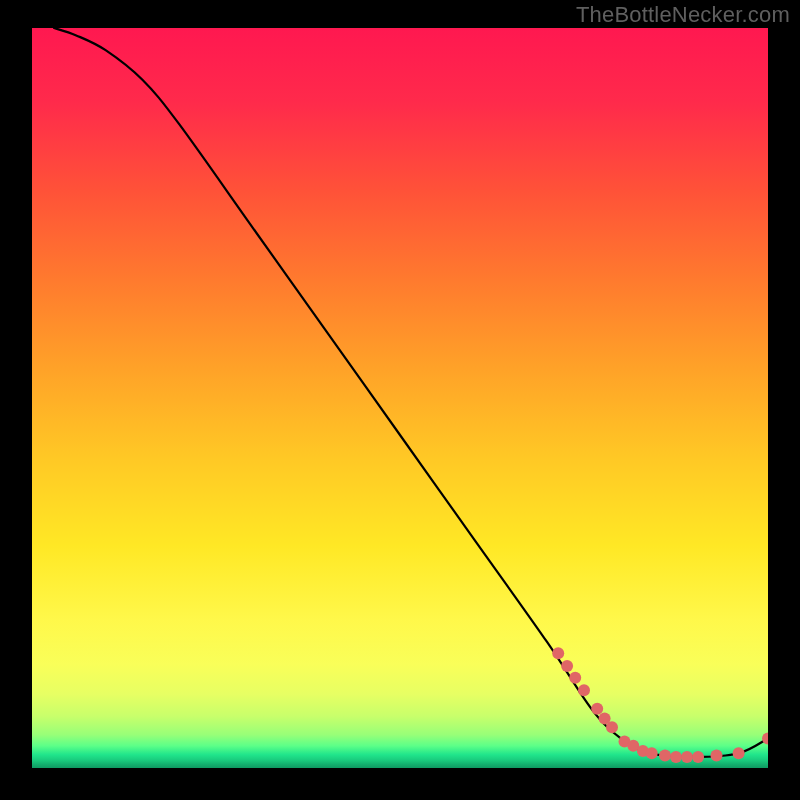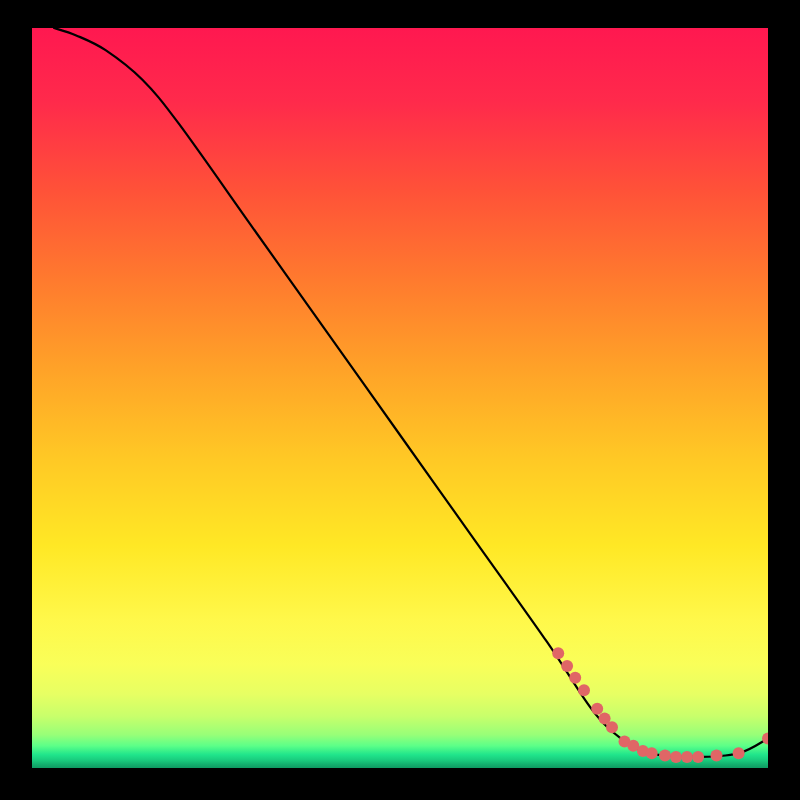--- a/index.html
+++ b/index.html
@@ -66,20 +66,21 @@
     position: absolute;
     inset: 0;
     width: 100%;
     height: 100%;
   }
 </style>
 </head>
 <body>
 
 <div class="frame">
+  <div class="watermark">TheBottleNecker.com</div>
 
   <div class="plot">
     <div class="gradient"></div>
     <svg class="overlay" viewBox="0 0 736 740" preserveAspectRatio="none">
       <path id="curve-path" fill="none" stroke="#000000" stroke-width="2.2" stroke-linecap="round" stroke-linejoin="round" d="M 22.1 0.0 C 25.8 1.2, 35.6 3.7, 44.2 7.4 C 52.7 11.1, 62.6 14.8, 73.6 22.2 C 84.6 29.6, 98.1 39.5, 110.4 51.8 C 122.7 64.1, 128.8 71.5, 147.2 96.2 C 165.6 120.9, 196.3 165.3, 220.8 199.8 C 245.3 234.3, 269.9 268.9, 294.4 303.4 C 318.9 337.9, 343.5 372.5, 368.0 407.0 C 392.5 441.5, 417.1 476.1, 441.6 510.6 C 466.1 545.1, 495.6 585.8, 515.2 614.2 C 534.8 642.6, 547.1 664.8, 559.4 680.8 C 571.6 696.8, 579.0 703.0, 588.8 710.4 C 598.6 717.8, 606.0 722.1, 618.2 725.2 C 630.5 728.3, 647.7 728.9, 662.4 728.9 C 677.1 728.9, 694.3 728.3, 706.6 725.2 C 718.8 722.1, 731.1 712.9, 736.0 710.4"></path>
       <g id="markers">
           <circle cx="526.2" cy="625.3" r="6" fill="#e06666"></circle>
           <circle cx="535.1" cy="637.9" r="6" fill="#e06666"></circle>
           <circle cx="543.2" cy="649.7" r="6" fill="#e06666"></circle>
           <circle cx="552.0" cy="662.3" r="6" fill="#e06666"></circle>

